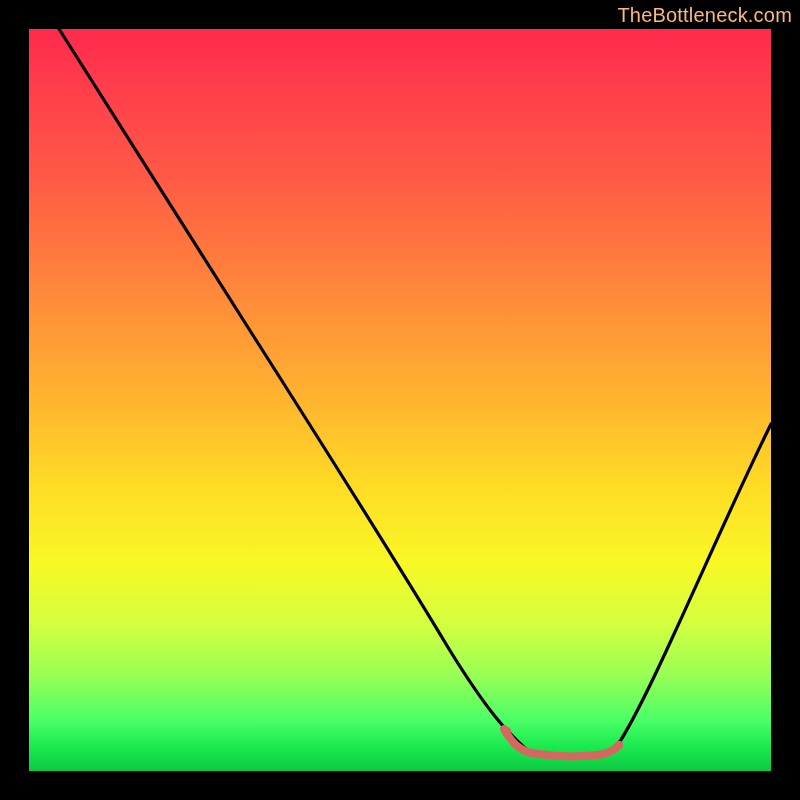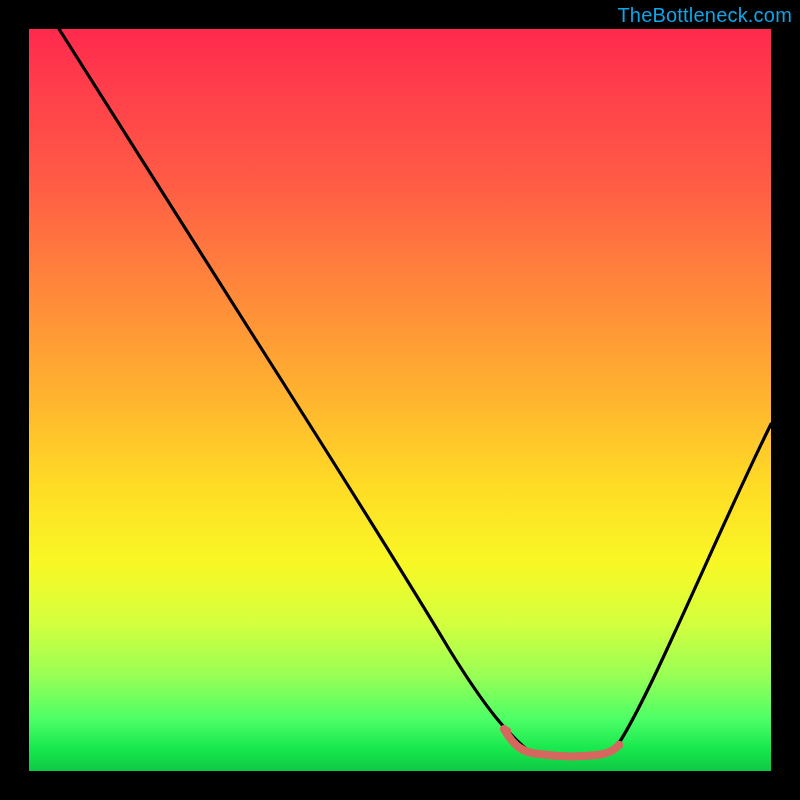--- a/index.html
+++ b/index.html
@@ -43,21 +43,21 @@
   .curves {
     position: absolute;
     left: 0; top: 0;
     width: 742px; height: 742px;
     pointer-events: none;
   }
   .attribution {
     position: absolute;
     top: 4px;
     right: 8px;
-    color: #0ea5e9;
+    color: #fdba74;
     font-size: 20px;
     font-weight: 500;
     letter-spacing: 0.2px;
   }
 </style>
 </head>
 <body>
 
 <div class="attribution">TheBottleneck.com</div>
 

